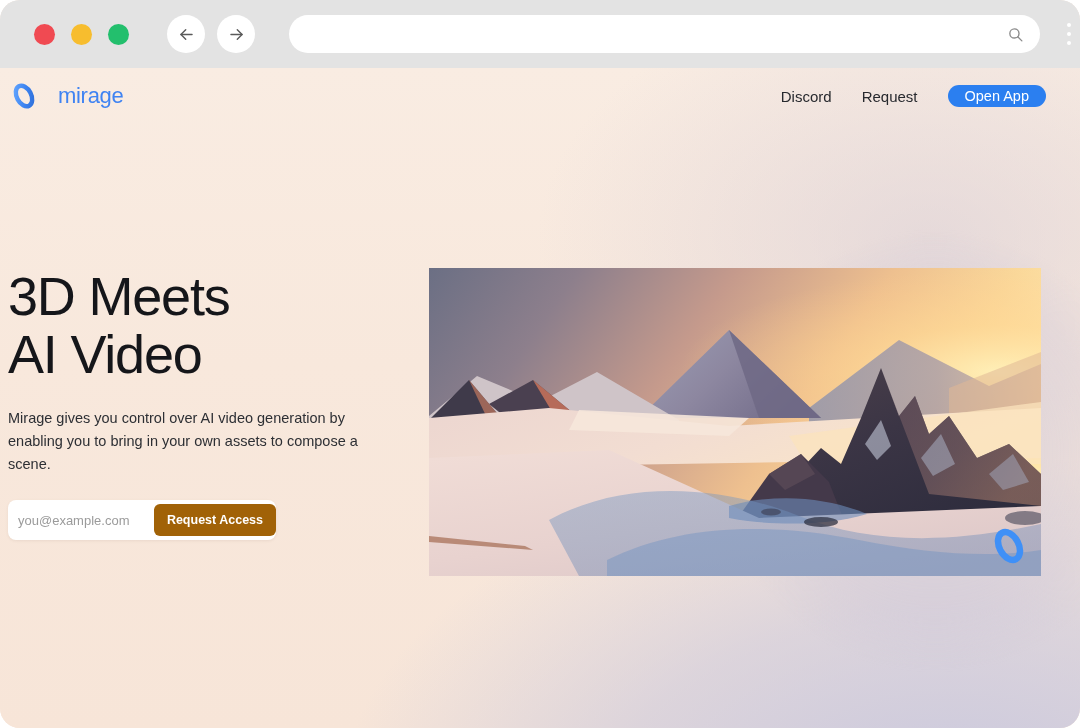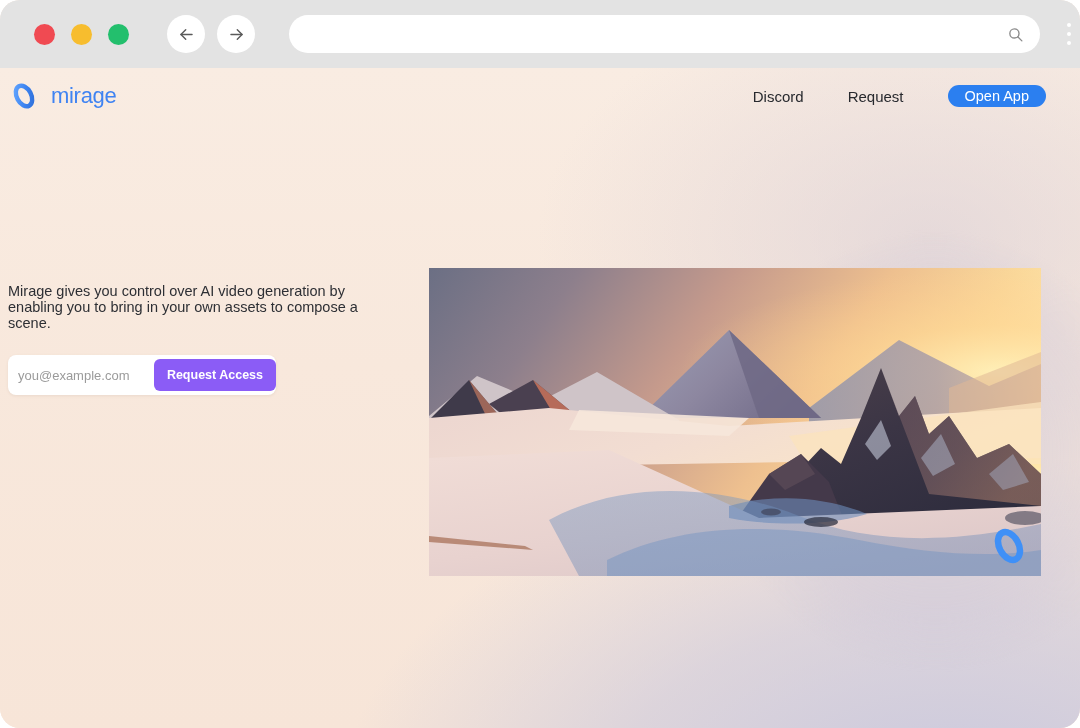--- a/index.html
+++ b/index.html
@@ -119,34 +119,34 @@
     left: 0; top: 0;
     width: 1080px; height: 56px;
     display: flex;
     align-items: center;
     padding: 0 34px 0 12px;
   }
 
   #brand {
     display: flex;
     align-items: center;
-    gap: 15px;
+    gap: 22px;
   }
   #brand-name {
     font-size: 22px;
     color: #3f83f2;
     font-weight: 500;
     letter-spacing: -0.3px;
   }
 
   #header-nav {
     margin-left: auto;
     display: flex;
     align-items: center;
-    gap: 44px;
+    gap: 30px;
   }
   .nav-link {
     font-size: 15px;
     color: #27292e;
     text-decoration: none;
   }
   #open-app-btn {
     background: #2b7ff0;
     color: #ffffff;
     font-size: 14.5px;
@@ -168,23 +168,23 @@
   #headline {
     font-size: 54px;
     line-height: 58px;
     color: #15161a;
     font-weight: 400;
     letter-spacing: -1.2px;
   }
   #headline .line { display: block; }
 
   #subtitle {
-    margin-top: 16px;
+    margin-top: 24px;
     font-size: 14.5px;
-    line-height: 16px;
+    line-height: 23px;
     color: #2d2f34;
     width: 392px;
   }
 
   #signup-form {
     margin-top: 24px;
     width: 268px; height: 40px;
     background: #ffffff;
     border-radius: 8px;
     display: flex;
@@ -198,21 +198,21 @@
     outline: none;
     background: transparent;
     font-size: 13px;
     color: #2d2f34;
     padding-left: 10px;
     font-family: "Liberation Sans", sans-serif;
     min-width: 0;
   }
   #email-input::placeholder { color: #9b9b9b; }
   #request-btn {
-    background: #8b5cf6;
+    background: #a16207;
     color: #ffffff;
     font-size: 12.5px;
     font-weight: 600;
     border: none;
     border-radius: 6px;
     padding: 9px 13px;
     cursor: pointer;
     white-space: nowrap;
     font-family: "Liberation Sans", sans-serif;
   }
@@ -310,20 +310,24 @@
       </div>
 
       <nav id="header-nav">
         <a class="nav-link" href="#">Discord</a>
         <a class="nav-link" href="#">Request</a>
         <button id="open-app-btn">Open App</button>
       </nav>
     </div>
 
     <div id="hero-left">
+      <h1 id="headline">
+        <span class="line">3D Meets</span>
+        <span class="line">AI Video</span>
+      </h1>
 
       <p id="subtitle">Mirage gives you control over AI video generation by enabling you to bring in your own assets to compose a scene.</p>
 
       <form id="signup-form">
         <input id="email-input" type="text" placeholder="you@example.com" style="">
         <button id="request-btn">Request Access</button>
       </form>
     </div>
 
     <div id="hero-media">

